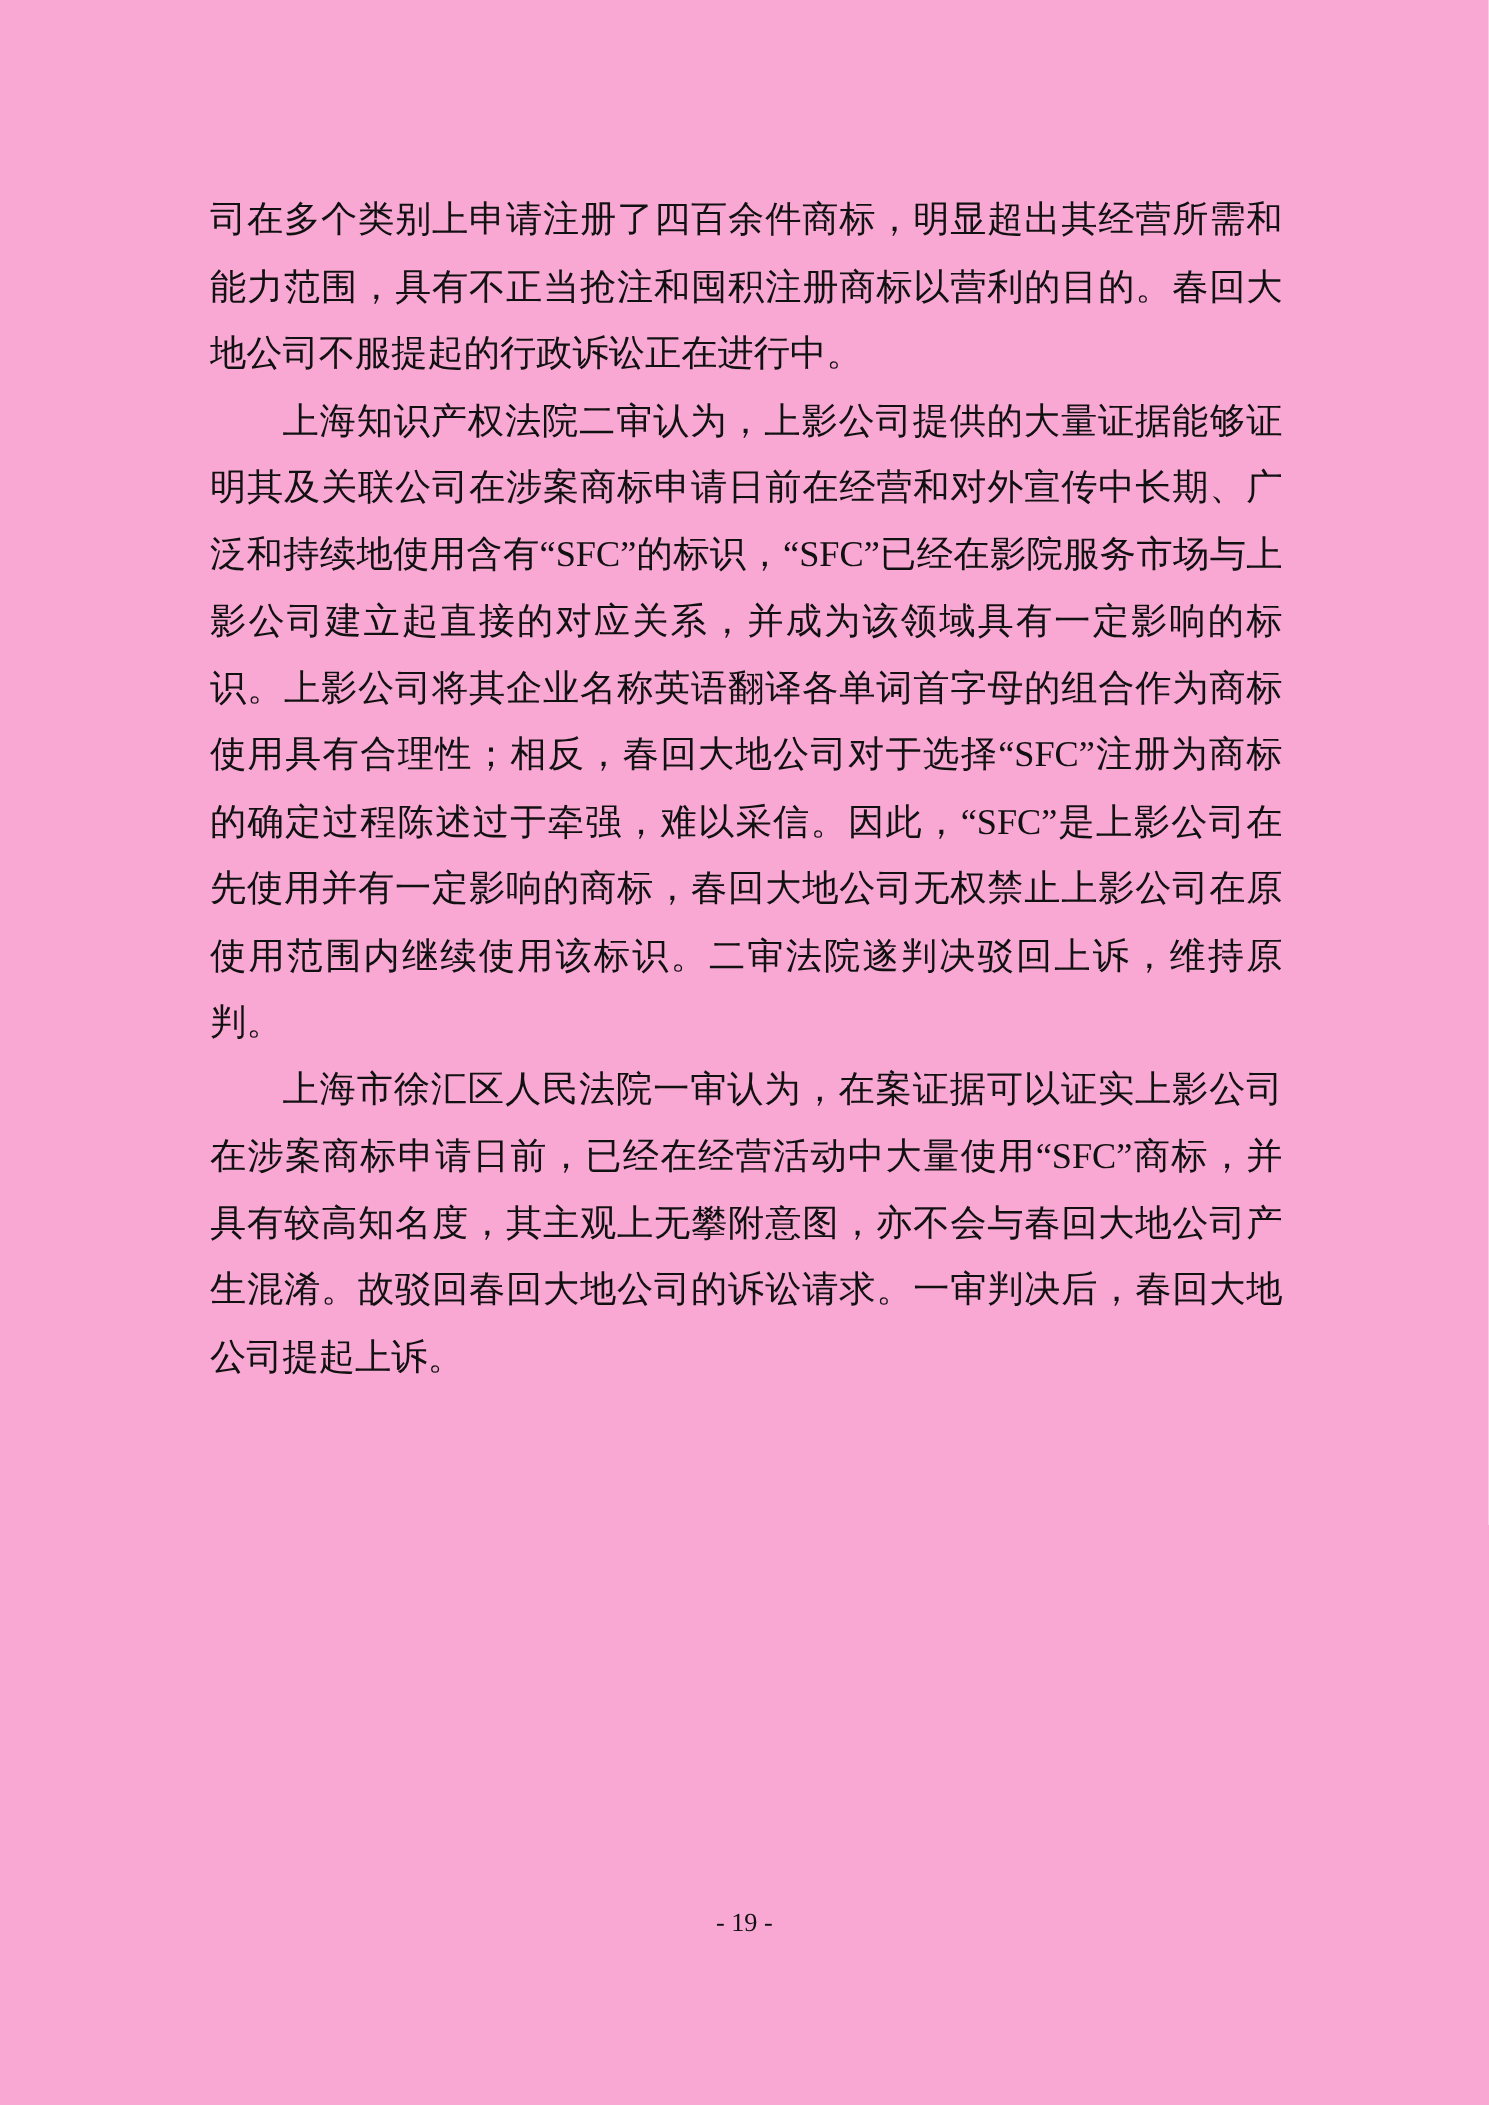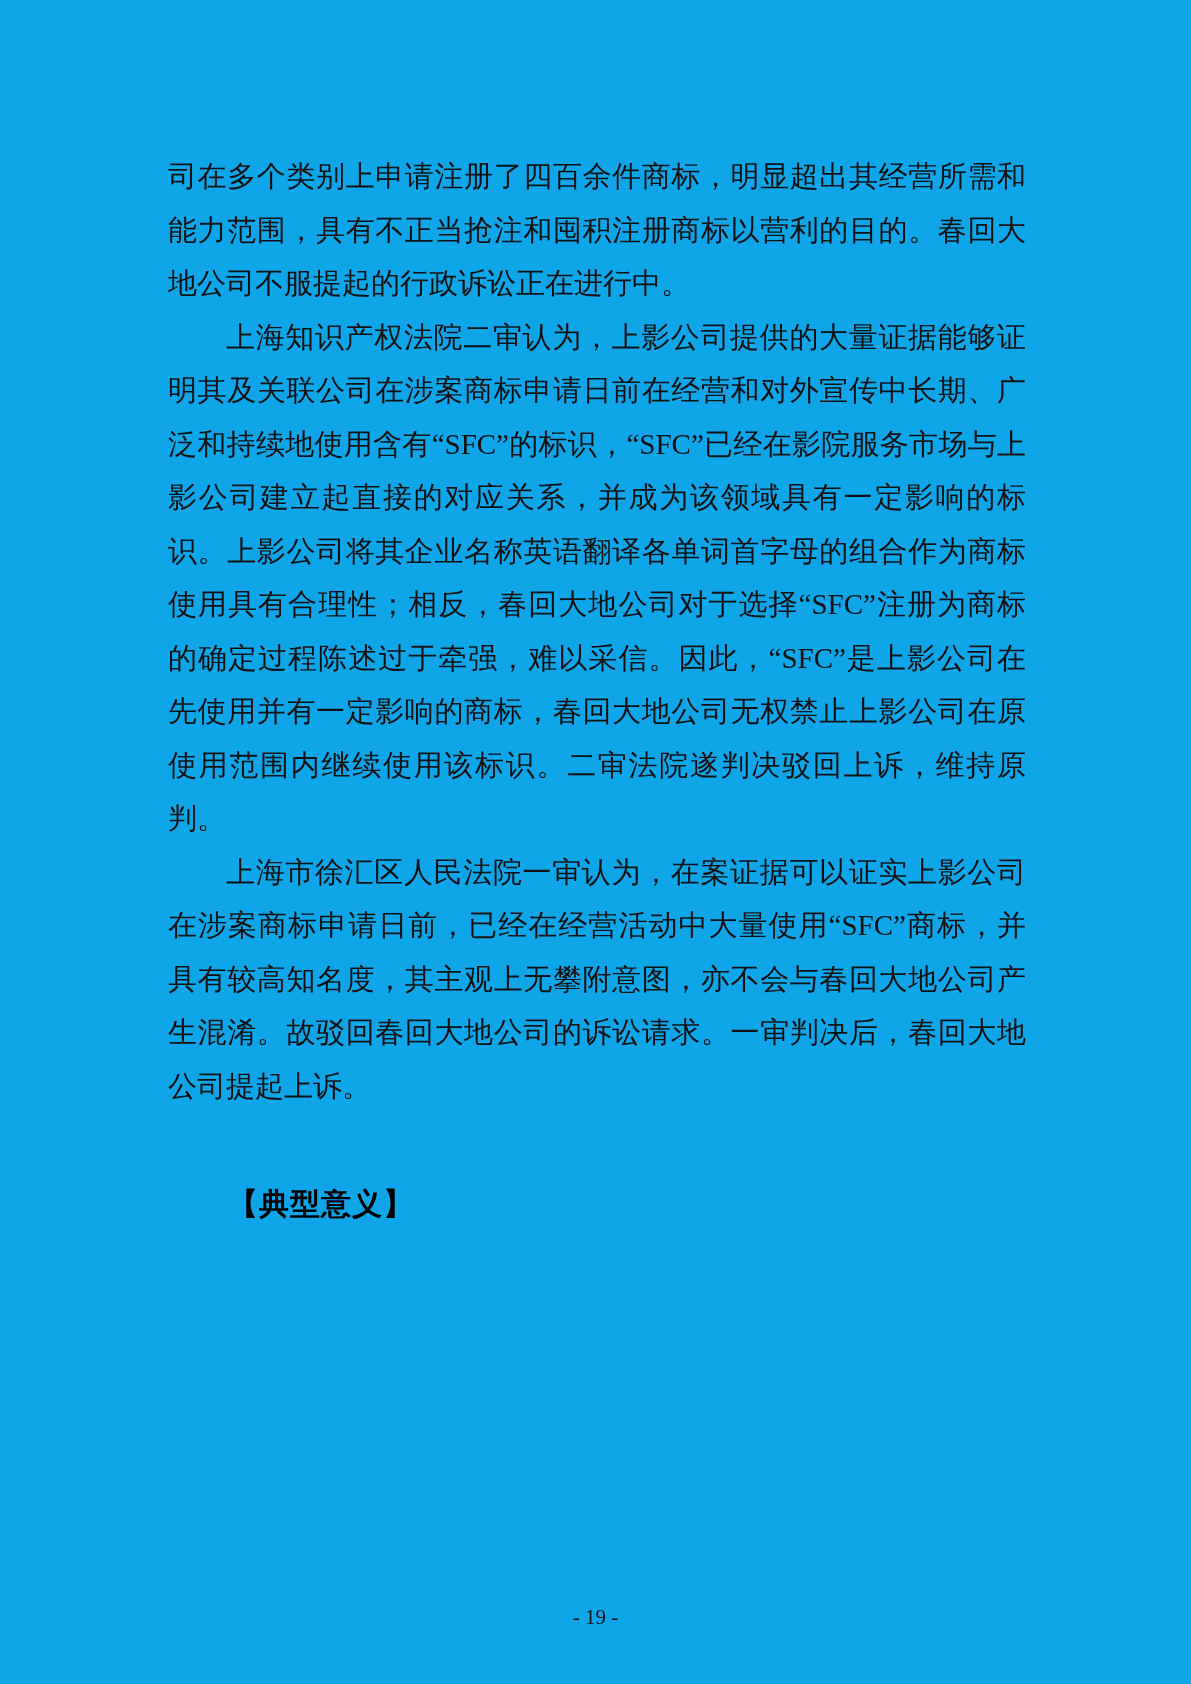--- a/index.html
+++ b/index.html
@@ -4,21 +4,21 @@
 <style>
   html, body {
     margin: 0;
     padding: 0;
     background: #ffffff;
   }
   .page {
     position: relative;
     width: 1191px;
     height: 1684px;
-    background: #0ea5e9;
+    background: #f9a8d4;
     overflow: hidden;
     font-family: "Liberation Serif", "DejaVu Serif", serif;
     color: #111111;
   }
   .body-text {
     position: absolute;
     left: 168px;
     top: 150px;
     width: 858px;
     font-size: 29px;
@@ -38,34 +38,33 @@
     margin: 64px 0 0 0;
     font-size: 30px;
     font-weight: bold;
     line-height: 53.5px;
     text-indent: 2em;
     color: #000000;
     letter-spacing: 1px;
   }
   .page-footer {
     position: absolute;
-    top: 1604px;
+    top: 1525px;
     left: 0;
     width: 100%;
     text-align: center;
     font-size: 21px;
     line-height: 26px;
     color: #111111;
     font-family: "Liberation Serif", "DejaVu Serif", serif;
   }
 </style>
 </head>
 <body>
 
 <div class="page">
   <div class="body-text">
     <p class="para no-indent">司在多个类别上申请注册了四百余件商标，明显超出其经营所需和能力范围，具有不正当抢注和囤积注册商标以营利的目的。春回大地公司不服提起的行政诉讼正在进行中。</p>
     <p class="para">上海知识产权法院二审认为，上影公司提供的大量证据能够证明其及关联公司在涉案商标申请日前在经营和对外宣传中长期、广泛和持续地使用含有“SFC”的标识，“SFC”已经在影院服务市场与上影公司建立起直接的对应关系，并成为该领域具有一定影响的标识。上影公司将其企业名称英语翻译各单词首字母的组合作为商标使用具有合理性；相反，春回大地公司对于选择“SFC”注册为商标的确定过程陈述过于牵强，难以采信。因此，“SFC”是上影公司在先使用并有一定影响的商标，春回大地公司无权禁止上影公司在原使用范围内继续使用该标识。二审法院遂判决驳回上诉，维持原判。</p>
     <p class="para">上海市徐汇区人民法院一审认为，在案证据可以证实上影公司在涉案商标申请日前，已经在经营活动中大量使用“SFC”商标，并具有较高知名度，其主观上无攀附意图，亦不会与春回大地公司产生混淆。故驳回春回大地公司的诉讼请求。一审判决后，春回大地公司提起上诉。</p>
-    <h2 class="heading">【典型意义】</h2>
   </div>
   <div class="page-footer">- 19 -</div>
 </div>
 
 </body></html>

